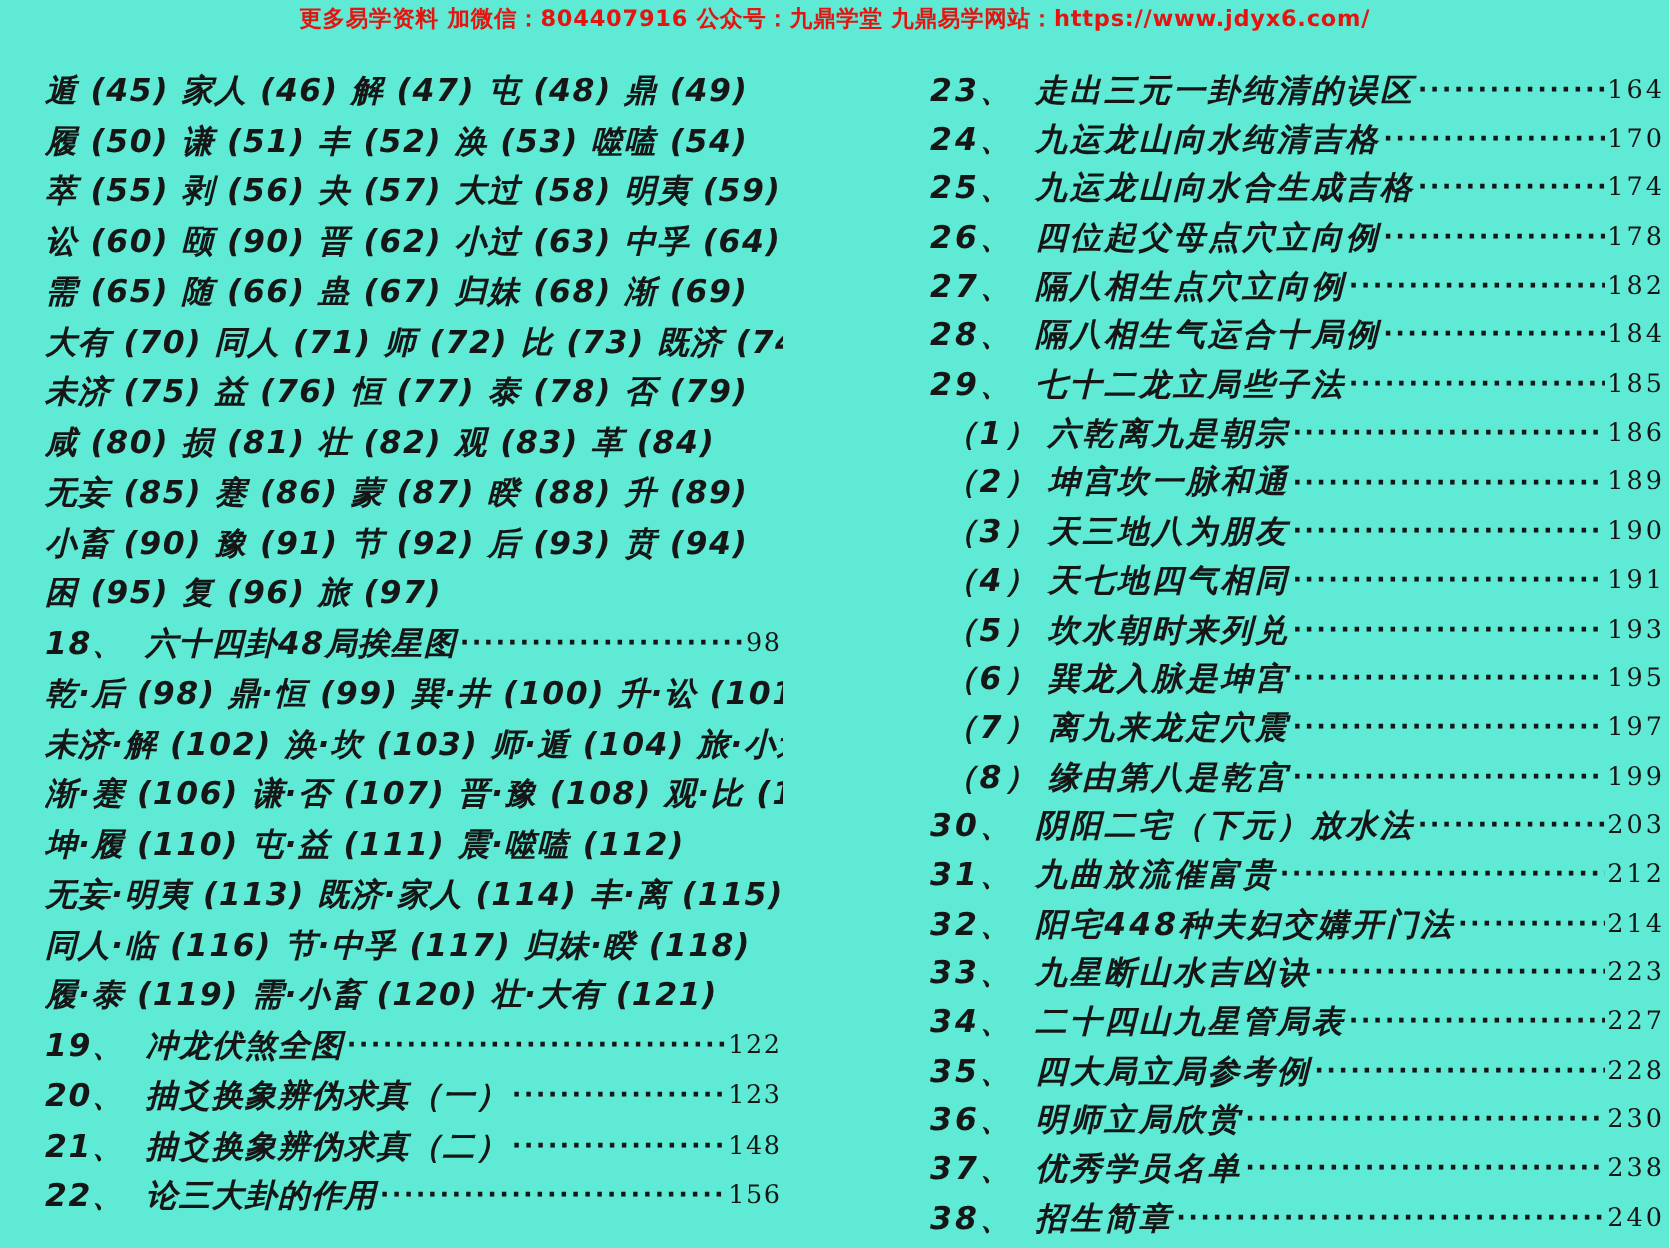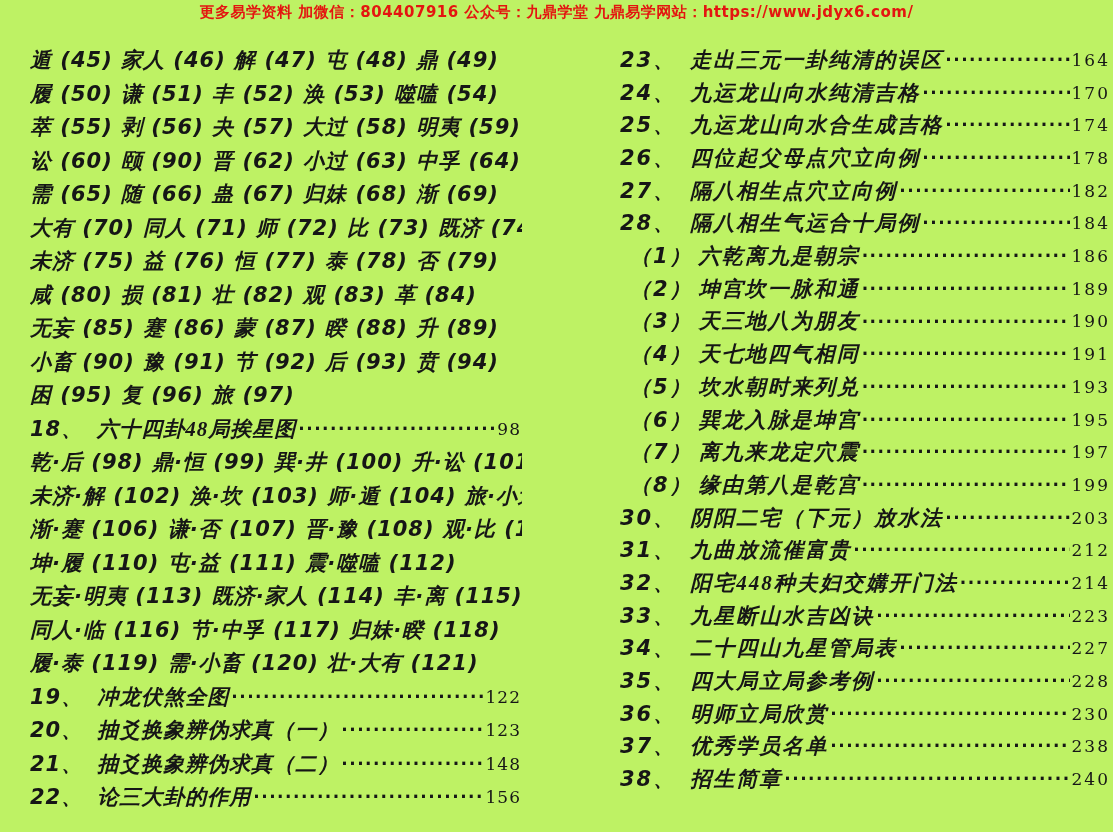--- a/index.html
+++ b/index.html
@@ -39,21 +39,21 @@
     font-size: 21px;
     font-weight: bold;
     font-style: italic;
     letter-spacing: 1px;
   }
   .col-left  .row { height: 33.5px; line-height: 33.5px; }
   .col-right .row { height: 32.7px; line-height: 32.7px; letter-spacing: 2px; }
   .row.sub { padding-left: 10px; }
   .toc-num { margin-right: 14px; flex: 0 0 auto; }
   .row.sub .toc-num { margin-right: 6px; }
-  .toc-title { flex: 0 0 auto; font-family: Liberation Serif, serif; }
+  .toc-title { flex: 0 0 auto; }
   .dot-leader {
     flex: 1 1 auto;
     overflow: hidden;
     font-style: normal;
     font-weight: bold;
     font-size: 17px;
     letter-spacing: 1.5px;
     margin: 0 2px;
     align-self: center;
     min-width: 12px;
@@ -66,21 +66,21 @@
     font-family: "DejaVu Serif", serif;
     font-style: normal;
     font-weight: normal;
     font-size: 17px;
     padding-right: 1px;
   }
 </style>
 </head>
 <body>
 
-<div class="page" style="background: #bef264; color: rgb(22, 22, 22);">
+<div class="page" style="background: #5eead4; color: rgb(22, 22, 22);">
   <div class="scan-header" style="color: rgb(228, 21, 16);">更多易学资料 加微信：804407916 公众号：九鼎学堂 九鼎易学网站：https://www.jdyx6.com/</div>
 
   <div class="col col-left">
       <div class="row">
         <span>遁 (45) 家人 (46) 解 (47) 屯 (48) 鼎 (49)</span>
       </div>
       <div class="row">
         <span>履 (50) 谦 (51) 丰 (52) 涣 (53) 噬嗑 (54)</span>
       </div>
       <div class="row">
@@ -192,20 +192,26 @@
         <span class="toc-num">27、</span>
         <span class="toc-title">隔八相生点穴立向例</span>
         <span class="dot-leader"></span>
         <span class="page-num">182</span>
       </div>
       <div class="row">
         <span class="toc-num">28、</span>
         <span class="toc-title">隔八相生气运合十局例</span>
         <span class="dot-leader"></span>
         <span class="page-num">184</span>
+      </div>
+      <div class="row">
+        <span class="toc-num">29、</span>
+        <span class="toc-title">七十二龙立局些子法</span>
+        <span class="dot-leader"></span>
+        <span class="page-num">185</span>
       </div>
       <div class="row sub">
         <span class="toc-num">（1）</span>
         <span class="toc-title">六乾离九是朝宗</span>
         <span class="dot-leader"></span>
         <span class="page-num">186</span>
       </div>
       <div class="row sub">
         <span class="toc-num">（2）</span>
         <span class="toc-title">坤宫坎一脉和通</span>

